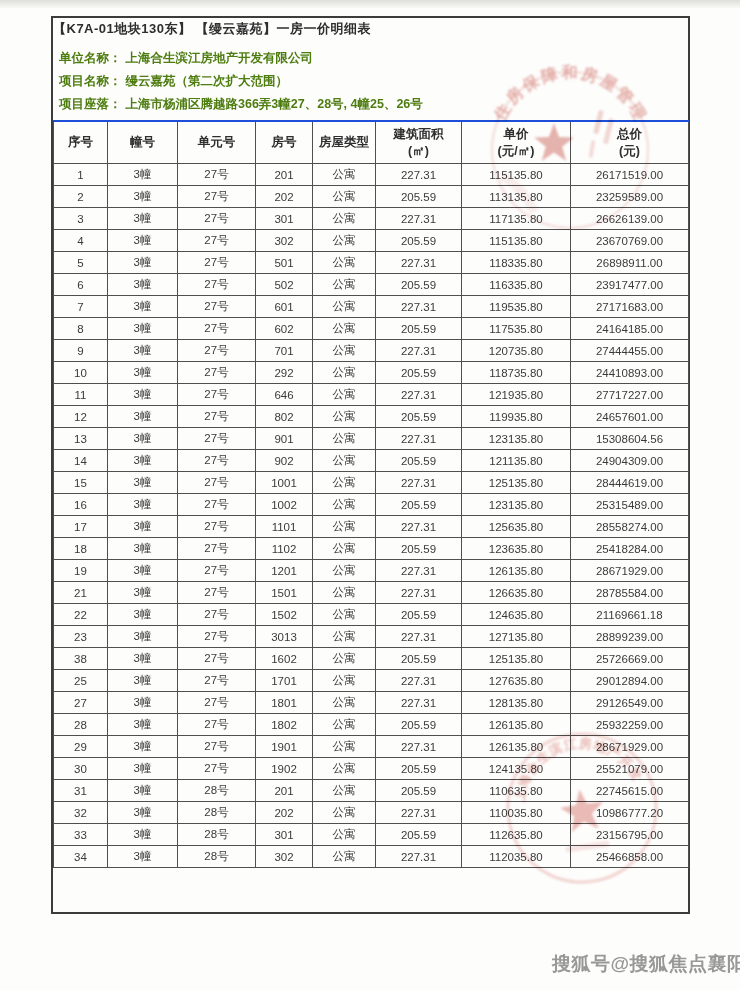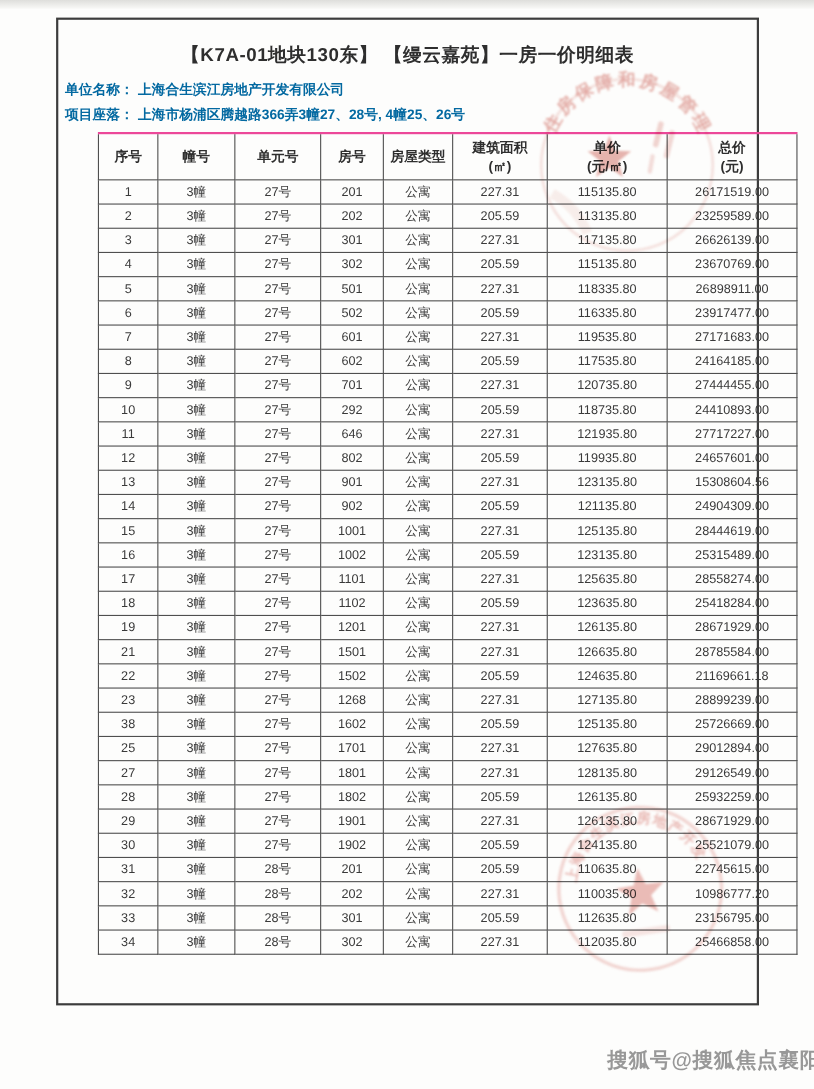--- a/index.html
+++ b/index.html
@@ -3,28 +3,28 @@
 <meta charset="utf-8">
 <style>
   html,body{margin:0;padding:0;}
   body{width:740px;height:990px;background:#ffffff;}
   .screen{position:relative;width:740px;height:990px;background:#fdfdfc;overflow:hidden;
           font-family:"Liberation Sans","DejaVu Sans",sans-serif;color:#333;}
   .scan-edge-top{position:absolute;top:0;left:0;right:0;height:8px;
           background:linear-gradient(#dededb,#f9f9f7);}
   .doc{position:absolute;left:51px;top:16px;width:639px;height:898px;
        box-sizing:border-box;border:2px solid #3c3c3c;background:transparent;}
-  .doc-title{margin-top:20px;text-align:center;font-size:17px;font-weight:bold;
+  .doc-title{margin-top:2px;text-align:left;font-size:13px;font-weight:bold;
        color:#2e2e2e;letter-spacing:0.5px;}
   .info{margin-top:9px;padding-left:6px;}
-  .info-line{height:23px;line-height:23px;font-size:12.5px;font-weight:bold;color:#0369a1;
+  .info-line{height:23px;line-height:23px;font-size:12.5px;font-weight:bold;color:#4d7c0f;
        white-space:nowrap;}
   .info-label{margin-right:4px;}
   table.price{border-collapse:collapse;table-layout:fixed;width:635px;margin-top:4px;
-       border-top:2px solid #ec4899;margin-left:36px;}
+       border-top:2px solid #1d4ed8;}
   table.price th,table.price td{border:1px solid #4f4f4f;text-align:center;
        vertical-align:middle;padding:0;overflow:hidden;white-space:nowrap;}
   table.price th{height:41px;font-size:12.5px;font-weight:bold;color:#2e2e2e;line-height:1.3;}
   table.price td{height:21px;font-size:11.5px;color:#3a3a3a;}
   .stamp{position:absolute;pointer-events:none;mix-blend-mode:multiply;}
   .stamp-top{left:478px;top:58px;}
   .stamp-bottom{left:502px;top:728px;}
   .watermark{position:absolute;left:552px;top:951px;font-size:19px;font-weight:bold;
        color:#8e8e8e;opacity:0.9;letter-spacing:0.5px;white-space:nowrap;}
 </style>
@@ -33,20 +33,23 @@
 
 <div class="screen">
   <div class="scan-edge-top"></div>
 
   <div class="doc">
     <div class="doc-title">【K7A-01地块130东】 【缦云嘉苑】一房一价明细表</div>
 
     <div class="info">
       <div class="info-line">
         <span class="info-label">单位名称：</span><span>上海合生滨江房地产开发有限公司</span>
+      </div>
+      <div class="info-line">
+        <span class="info-label">项目名称：</span><span>缦云嘉苑（第二次扩大范围）</span>
       </div>
       <div class="info-line">
         <span class="info-label">项目座落：</span><span>上海市杨浦区腾越路366弄3幢27、28号, 4幢25、26号</span>
       </div>
     </div>
 
     <table class="price">
       <colgroup>
         <col style="width:54px">
           <col style="width:70px">
@@ -296,21 +299,21 @@
             <td>1502</td>
             <td>公寓</td>
             <td>205.59</td>
             <td>124635.80</td>
             <td>21169661.18</td>
           </tr>
           <tr>
             <td>23</td>
             <td>3幢</td>
             <td>27号</td>
-            <td>1268</td>
+            <td>3013</td>
             <td>公寓</td>
             <td>227.31</td>
             <td>127135.80</td>
             <td>28899239.00</td>
           </tr>
           <tr>
             <td>38</td>
             <td>3幢</td>
             <td>27号</td>
             <td>1602</td>

